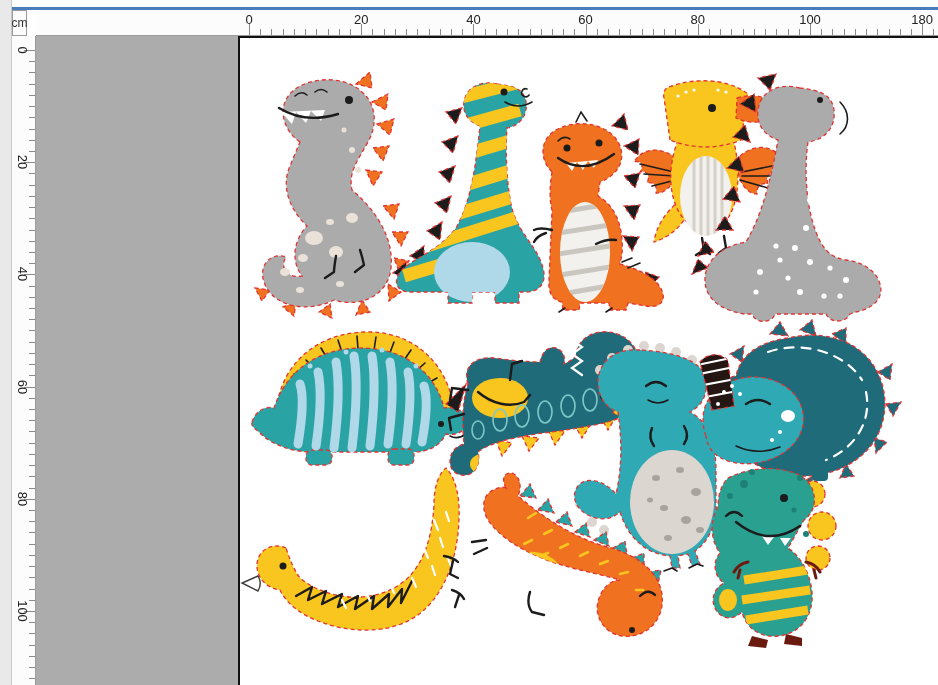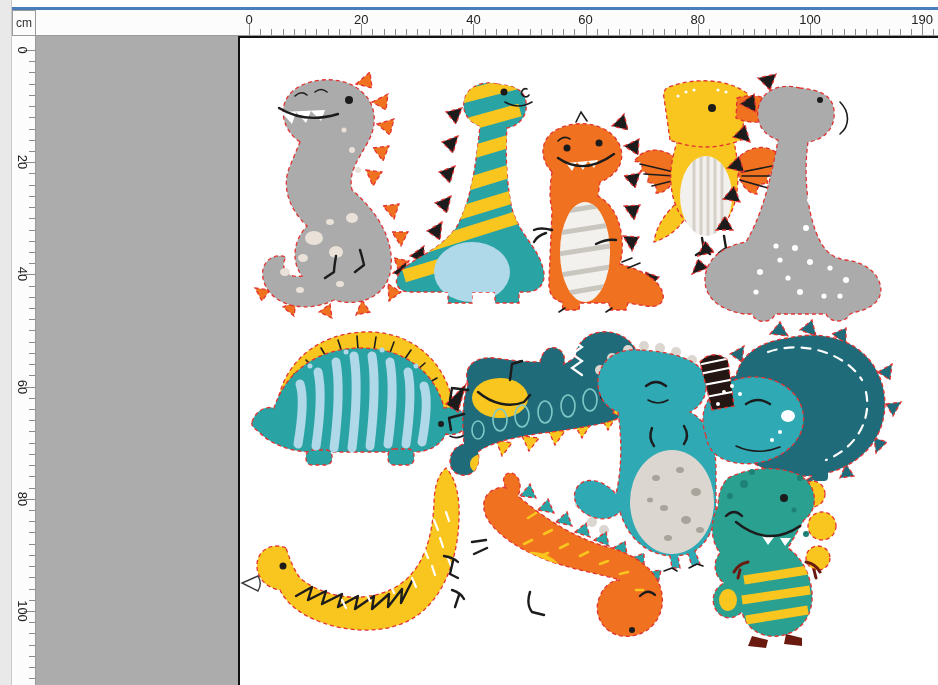--- a/index.html
+++ b/index.html
@@ -2,21 +2,21 @@
 <html style="--gray: #ABABAB; --beige: #EAE2D9; --orange: #F0711F; --teal: #2AA3A5; --tealdark: #206B7A; --tealblue: #2FA9B4; --green: #2AA091; --yellow: #F9C51F; --lightblue: #AFD9E8; --belly: #DBD6CF; --spot: #A8A39B; --white: #FFFFFF; --ink: #1C1C1C; --darkred: #6B1A10; --cutline: #E23333; --leftstrip: #E9E9E9; --bluebar: #4A7EBB; --rulerbg: #FCFCFC; --rulerline: #9A9A9A; --tick: #8A8A8A; --workspace: #ACACAC; --pageborder: #111111;"><head>
 <meta charset="utf-8">
 <style>
   html,body{margin:0;padding:0;background:#fff;}
   .app{position:relative;width:938px;height:685px;overflow:hidden;
        font-family:"Liberation Sans", sans-serif;background:#fff;}
   .left-strip{position:absolute;left:0;top:0;width:12px;height:685px;
        background:var(--leftstrip);border-right:1px solid #c9c9c9;box-sizing:border-box;z-index:6;}
   .top-white{position:absolute;left:12px;top:0;width:926px;height:7px;background:#fff;z-index:5;}
   .blue-bar{position:absolute;left:12px;top:7px;width:926px;height:3px;background:var(--bluebar);z-index:5;}
-  .corner-box{position:absolute;left:12px;top:10px;width:24px;height:26px;background:var(--rulerbg);
+  .corner-box{position:absolute;left:12px;top:10px;width:15px;height:26px;background:var(--rulerbg);
        border:1px solid var(--rulerline);box-sizing:border-box;display:flex;align-items:center;justify-content:center;
        font-size:12px;color:#333;z-index:5;}
   .ruler-top{position:absolute;left:36px;top:10px;width:902px;height:26px;background:var(--rulerbg);
        border-bottom:1px solid var(--rulerline);box-sizing:border-box;z-index:4;}
   .hticks{position:absolute;left:213px;right:0;top:0;bottom:0;
        background-image:
          repeating-linear-gradient(to right, var(--tick) 0 1px, transparent 1px 112.2px),
          repeating-linear-gradient(to right, var(--tick) 0 1px, transparent 1px 11.22px);
        background-size:100% 11px, 100% 6px;
        background-position:left bottom, left bottom;
@@ -69,21 +69,21 @@
 
   <div class="ruler-top">
     <div class="hticks"></div>
     <div id="topLabels">
         <span class="rl" style="left: 213px;">0</span>
         <span class="rl" style="left: 325.2px;">20</span>
         <span class="rl" style="left: 437.4px;">40</span>
         <span class="rl" style="left: 549.6px;">60</span>
         <span class="rl" style="left: 661.8px;">80</span>
         <span class="rl" style="left: 774px;">100</span>
-        <span class="rl" style="left: 886.2px;">190</span>
+        <span class="rl" style="left: 886.2px;">180</span>
       </div>
   </div>
 
   <div class="ruler-left">
     <div class="vticks"></div>
     <div id="leftLabels">
         <span class="rl" style="top: 14px;">0</span>
         <span class="rl" style="top: 126.2px;">20</span>
         <span class="rl" style="top: 238.4px;">40</span>
         <span class="rl" style="top: 350.6px;">60</span>

